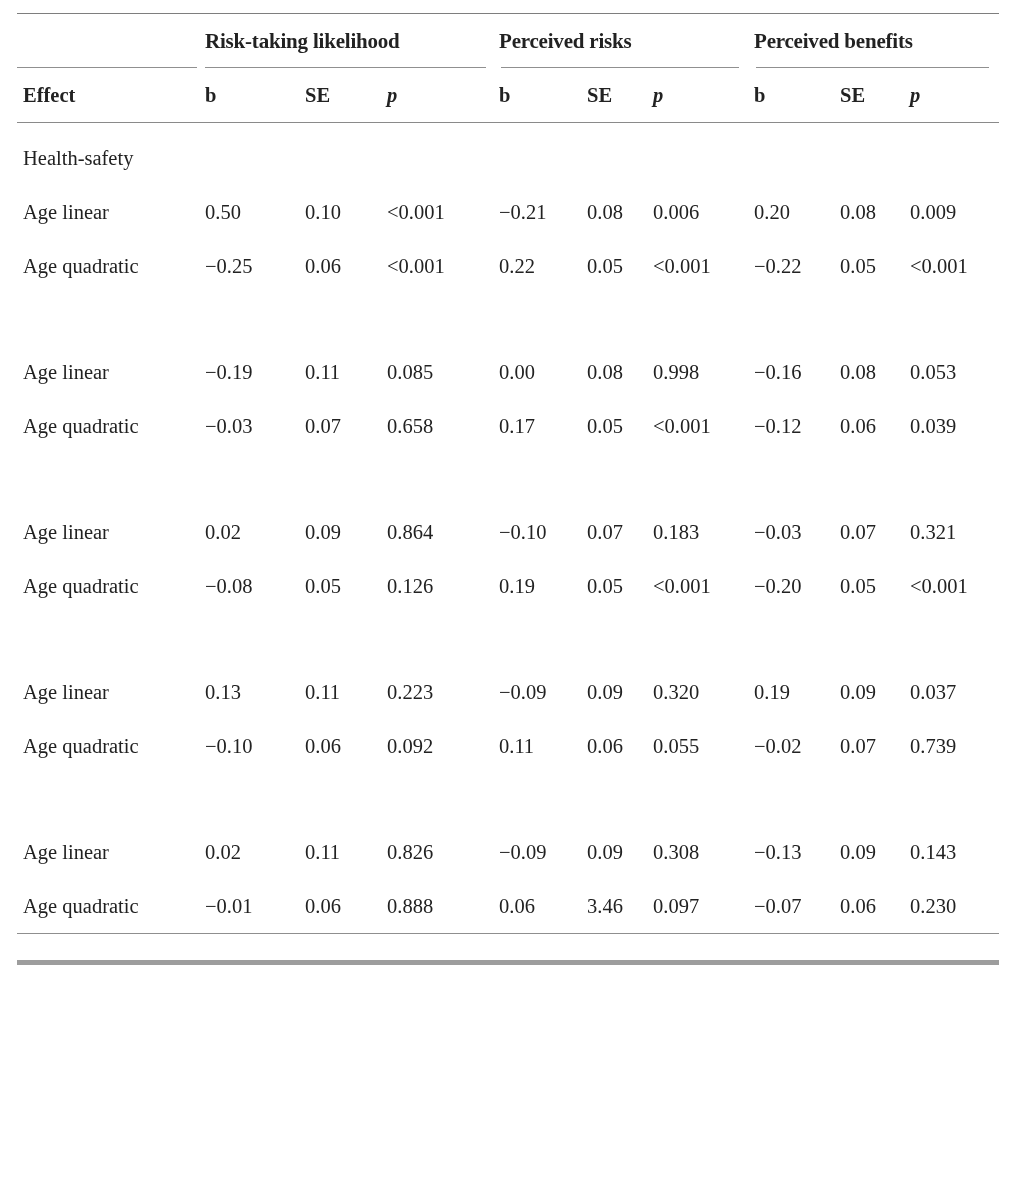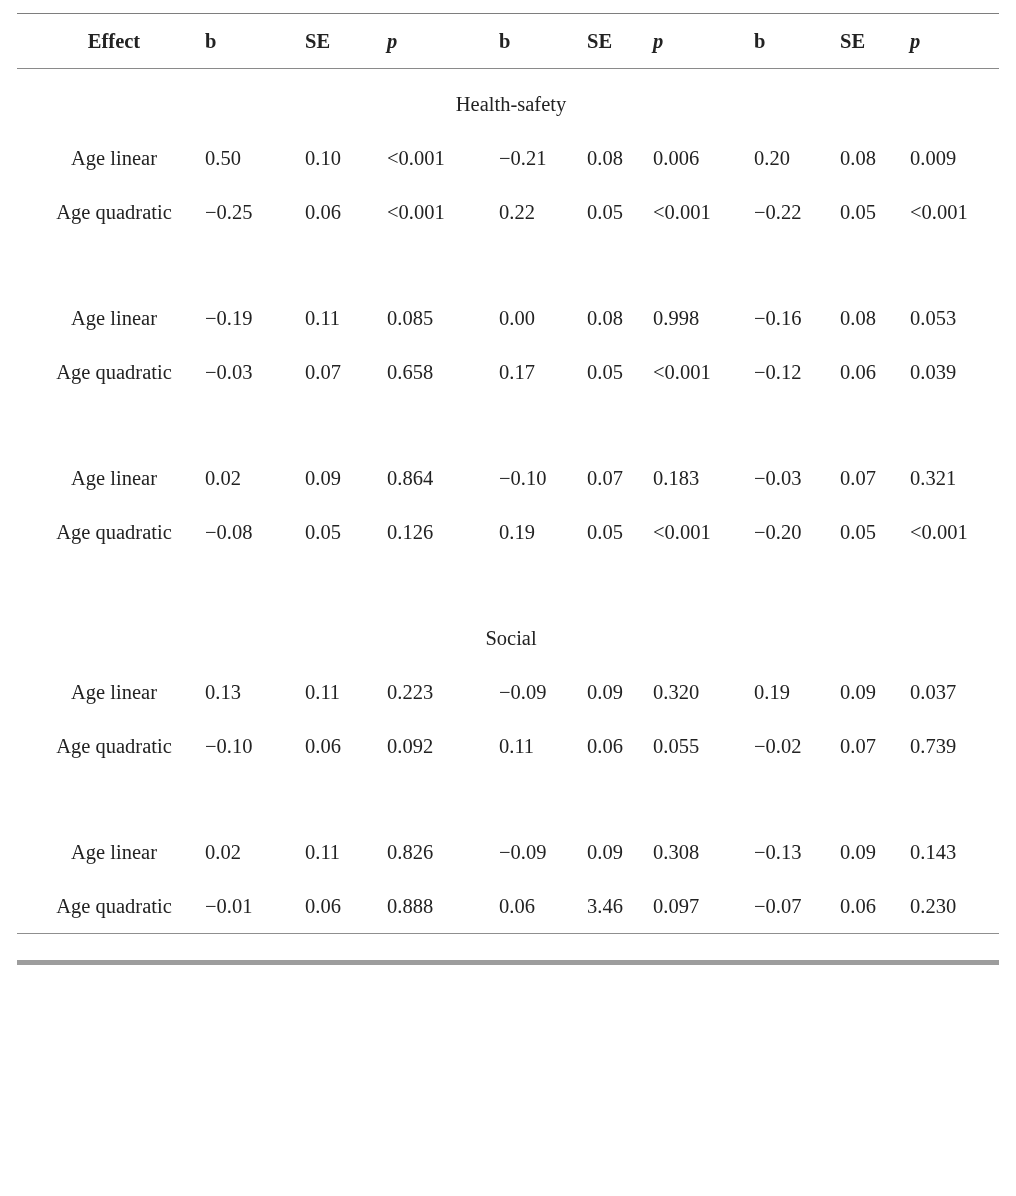--- a/index.html
+++ b/index.html
@@ -32,32 +32,44 @@
   .ghead.g2::after{left:2px;right:15px;}
   .ghead.g3::after{left:2px;right:10px;}
   .stub-head{grid-column:1;position:relative;height:100%;}
   .stub-head::after{
     content:"";position:absolute;left:0;right:8px;bottom:0;
     border-bottom:1.3px solid #909090;
   }
   .subhead-row{border-bottom:1.4px solid #8a8a8a;font-weight:bold;font-size:20.5px;}
   .cell{white-space:nowrap;overflow:visible;font-size:20.5px;}
   .italic{font-style:italic;}
-  .stub,.section-label,.row-label{padding-left:6px;text-align:center;}
+  .stub,.section-label,.row-label{padding-left:6px;}
   .tbody{padding-top:8px;border-bottom:1.2px solid #8f8f8f;}
   .section-row .section-label{grid-column:1 / -1;}
   .spacer{height:52px;}
   .foot-gap{height:26px;}
   .thick-rule{height:5px;background:#9d9d9d;}
 </style>
 </head>
 <body>
 
 <div class="table">
 
+  <div class="row group-row">
+    <div class="stub-head"></div>
+    <div class="ghead g1">
+      <span>Risk-taking likelihood</span>
+    </div>
+    <div class="ghead g2">
+      <span>Perceived risks</span>
+    </div>
+    <div class="ghead g3">
+      <span>Perceived benefits</span>
+    </div>
+  </div>
 
   <div class="row subhead-row">
     <div class="cell stub">Effect</div>
     <div class="cell">b</div>
     <div class="cell">SE</div>
     <div class="cell italic">p</div>
     <div class="cell">b</div>
     <div class="cell">SE</div>
     <div class="cell italic">p</div>
     <div class="cell">b</div>
@@ -137,23 +149,20 @@
         <div class="cell value">0.05</div>
         <div class="cell value">0.126</div>
         <div class="cell value">0.19</div>
         <div class="cell value">0.05</div>
         <div class="cell value">&lt;0.001</div>
         <div class="cell value">−0.20</div>
         <div class="cell value">0.05</div>
         <div class="cell value">&lt;0.001</div>
       </div>
       <div class="spacer"></div>
-      <div class="row section-row">
-        <div class="cell section-label">Social</div>
-      </div>
       <div class="row data-row">
         <div class="cell row-label">Age linear</div>
         <div class="cell value">0.13</div>
         <div class="cell value">0.11</div>
         <div class="cell value">0.223</div>
         <div class="cell value">−0.09</div>
         <div class="cell value">0.09</div>
         <div class="cell value">0.320</div>
         <div class="cell value">0.19</div>
         <div class="cell value">0.09</div>

